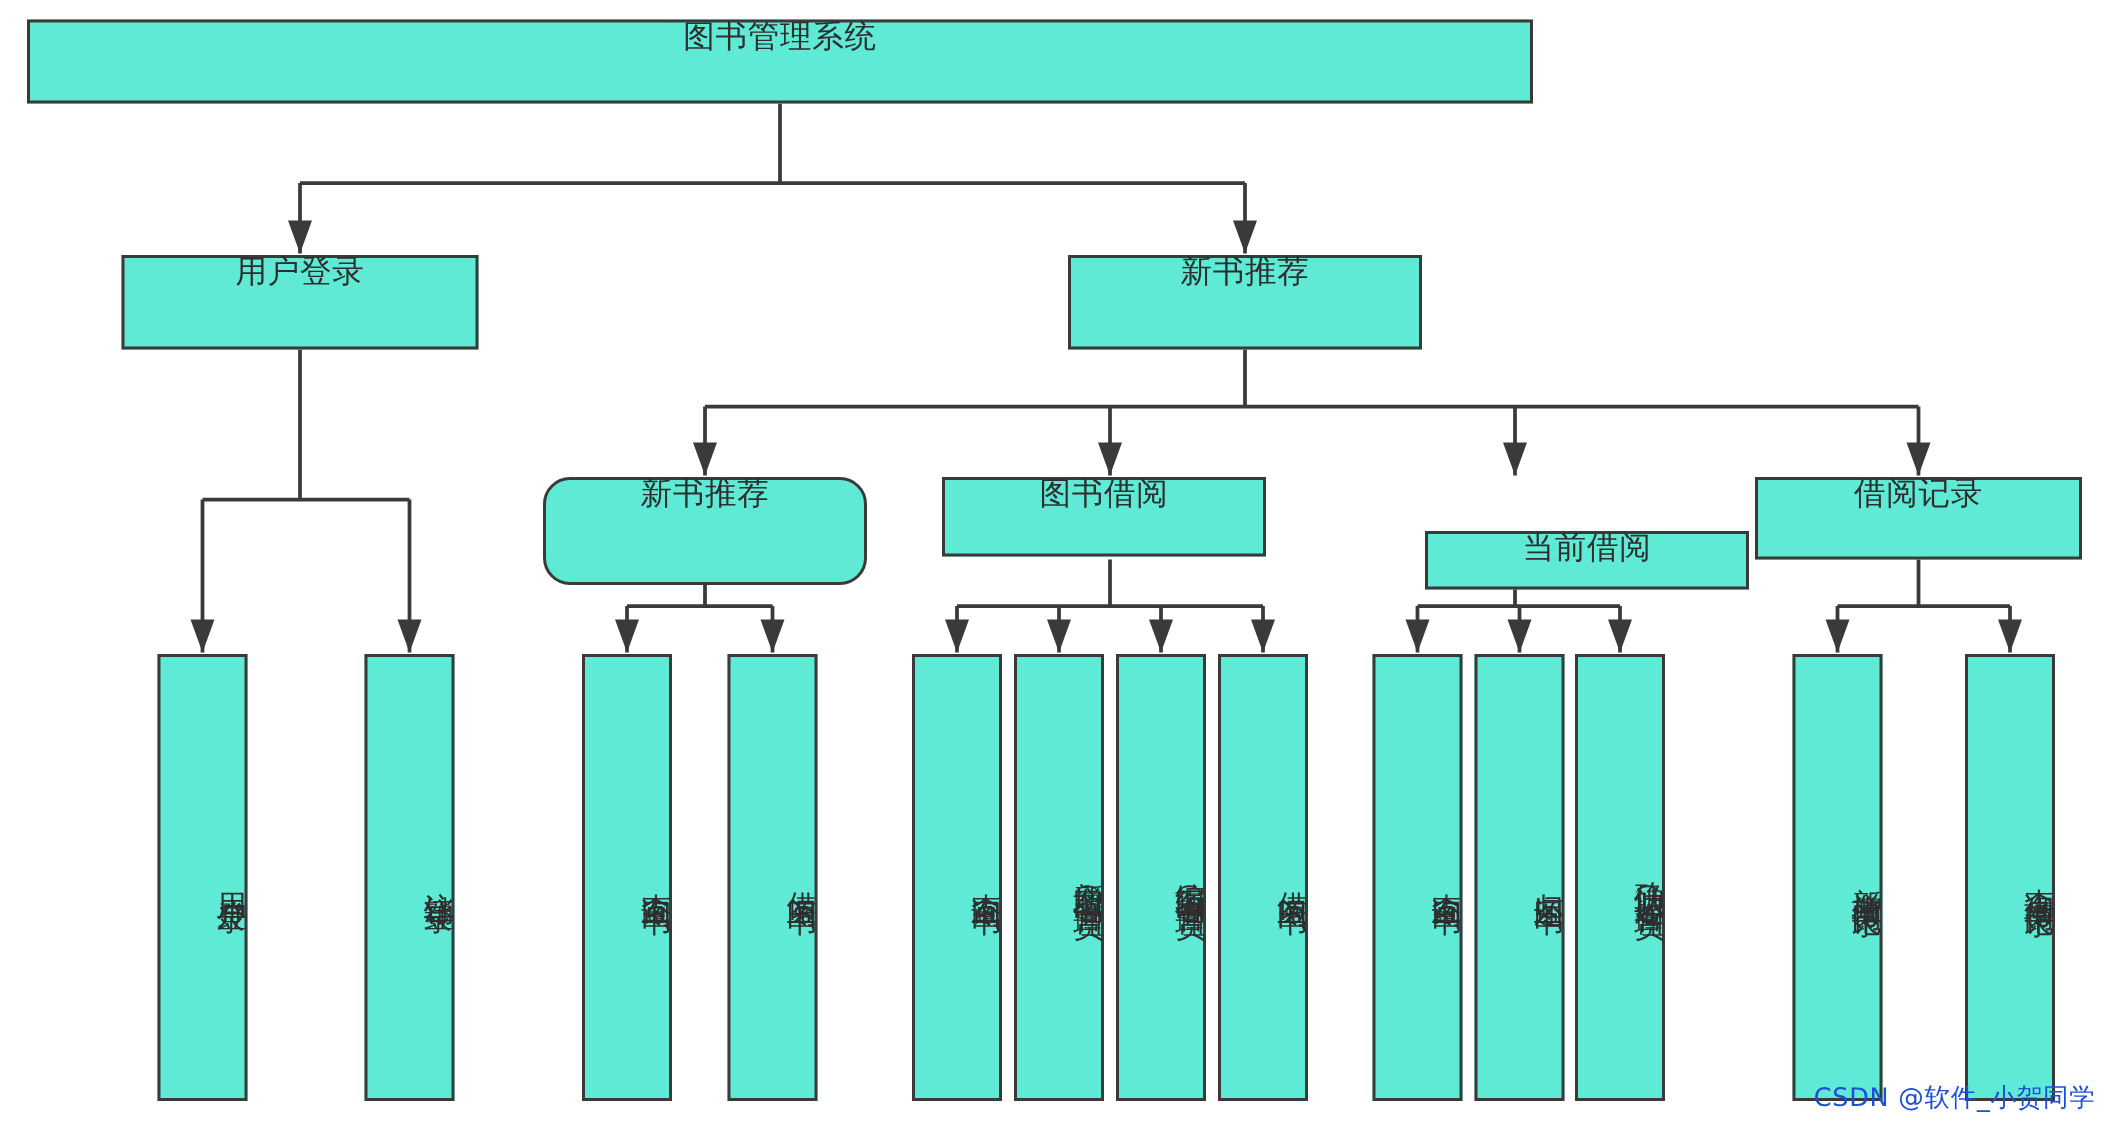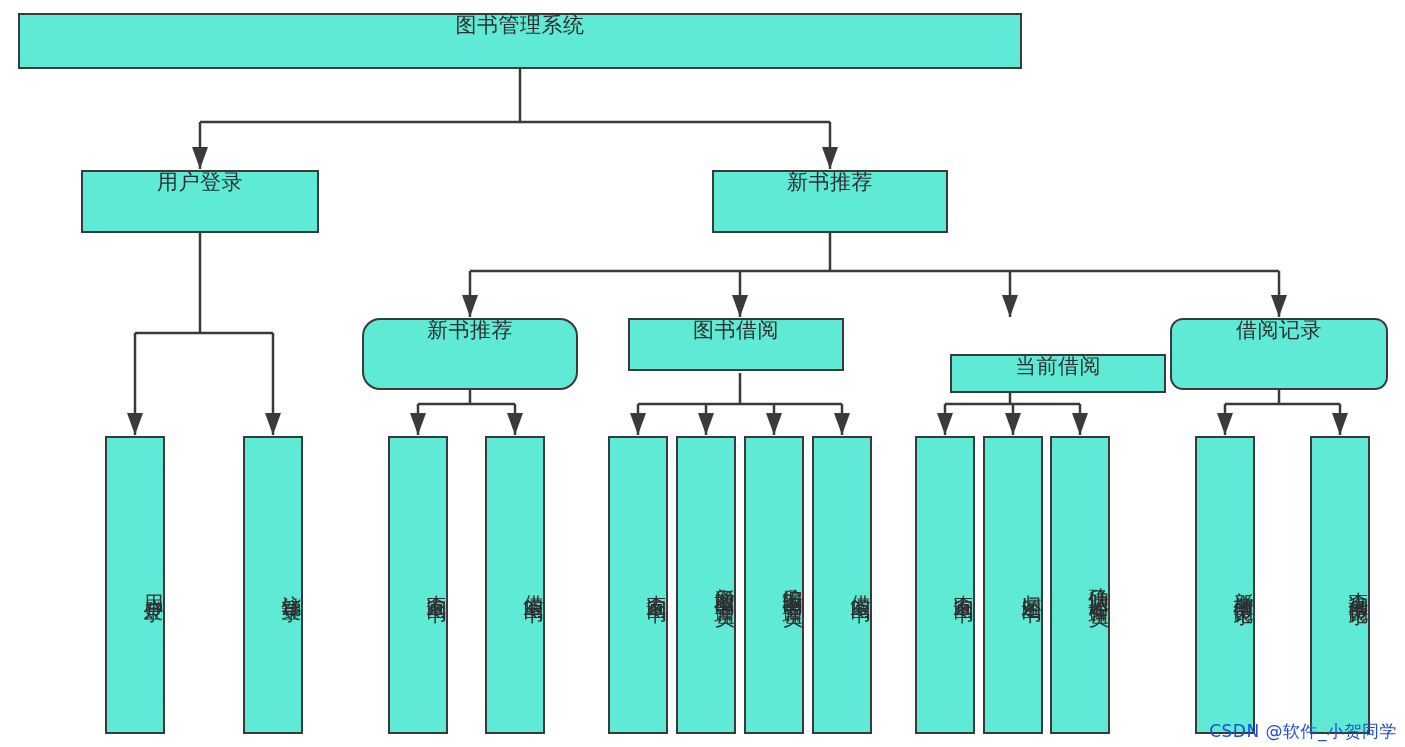--- a/index.html
+++ b/index.html
@@ -151,21 +151,21 @@
   <div id="level3-layer">
       <div class="node h" style="left: 362px; top: 318px; width: 216px; height: 72px; border-radius: 18px;">
         <span>新书推荐</span>
       </div>
       <div class="node h" style="left: 628px; top: 318px; width: 216px; height: 53px;">
         <span>图书借阅</span>
       </div>
       <div class="node h" style="left: 950px; top: 318px; width: 216px; height: 39px; margin-top: 36px;">
         <span>当前借阅</span>
       </div>
-      <div class="node h" style="left: 1170px; top: 318px; width: 218px; height: 72px; border-radius: 13px;">
+      <div class="node h" style="left: 1170px; top: 318px; width: 218px; height: 55px;">
         <span>借阅记录</span>
       </div>
     </div>
   <div id="leaf-layer">
       <div class="node v" style="left: 105px; top: 436px; width: 60px; height: 298px;">
         <span class="vtxt">用户登录</span>
       </div>
       <div class="node v" style="left: 243px; top: 436px; width: 60px; height: 298px;">
         <span class="vtxt">注销登录</span>
       </div>

